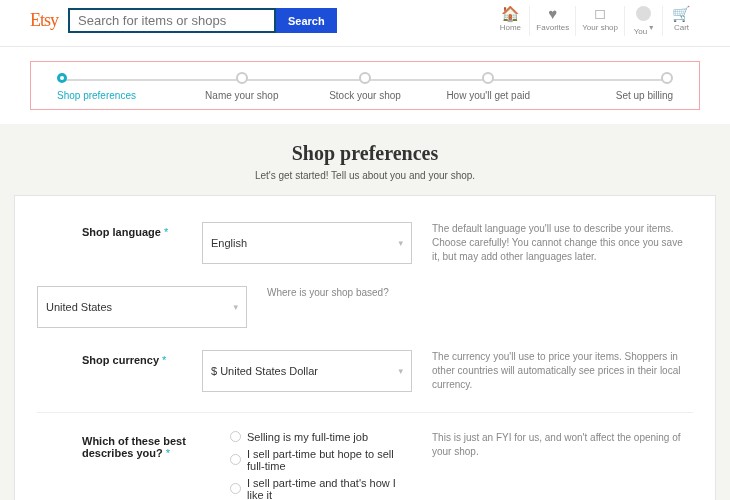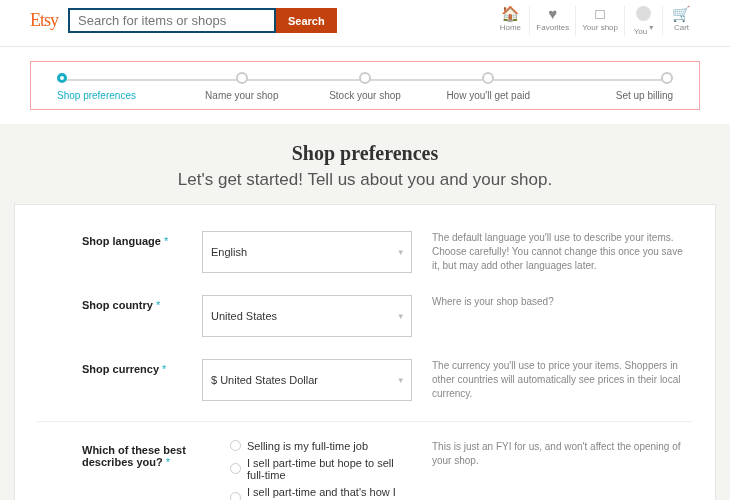--- a/index.html
+++ b/index.html
@@ -3,21 +3,21 @@
   <meta charset="utf-8">
   <style>
     * { box-sizing: border-box; margin: 0; padding: 0; }
     body { font-family: Arial, Helvetica, sans-serif; font-size: 12px; color: #333; background: #fff; width: 730px; }
     
     
     .header { display: flex; align-items: center; padding: 6px 30px 10px 30px; border-bottom: 1px solid #e8e8e8; }
     .logo { font-family: Georgia, serif; color: #f1641e; font-size: 18px; font-weight: 500; letter-spacing: -1px; margin-right: 10px; }
     .search-wrap { display: flex; }
     .search-input { width: 208px; height: 25px; border: 2px solid #0c4a6e; padding: 0 8px; font-size: 13px; color: #999; outline: none; }
-    .search-btn { background: #c2410c; color: #fff; border: none; height: 25px; padding: 0 12px; font-size: 11px; font-weight: bold; cursor: pointer; }
+    .search-btn { background: #1d4ed8; color: #fff; border: none; height: 25px; padding: 0 12px; font-size: 11px; font-weight: bold; cursor: pointer; }
     .nav-icons { margin-left: auto; display: flex; }
     .nav-item { text-align: center; padding: 0 6px; border-left: 1px solid #eee; min-width: 38px; }
     .nav-item:first-child { border-left: none; }
     .nav-icon { font-size: 15px; color: #888; line-height: 15px; height: 15px; }
     .nav-label { font-size: 8px; color: #888; margin-top: 2px; display: block;}
     .avatar-circle { width: 15px; height: 15px; border-radius: 50%; background: #ddd; display: inline-block; }
     .chevron { font-size: 8px; color:#999; vertical-align: super;}
     
     
     .stepper-wrap { padding: 14px 30px; }
@@ -32,21 +32,21 @@
     .line { position: absolute; top: 7px; left: 6px; right: 6px; height: 2px; background: #d9d9d9; z-index: 1; }
     .labels-row { display:flex; justify-content: space-between; margin-top: 6px;}
     .step-label { font-size: 10px; color: #666; text-align:center; flex:1;}
     .step-label:first-child{ text-align:left;}
     .step-label:last-child{ text-align:right;}
     .step-label.active { color: #18aec5; font-weight: 500; }
     
     
     .content-wrap { background: #f4f4f0; padding: 18px 14px 14px 14px; }
     .page-title { font-family: Georgia, serif; font-size: 20px; font-weight: bold; text-align: center; color: #333; }
-    .page-sub { text-align: center; font-size: 17px; color: #555; margin: 5px 0 14px; }
+    .page-sub { text-align: center; font-size: 10px; color: #555; margin: 5px 0 14px; }
     
     .panel { background: #fff; border: 1px solid #e5e5e5; padding: 26px 22px 10px 22px; }
     
     .row { display: flex; margin-bottom: 22px; }
     .row.divider { border-top: 1px solid #eee; padding-top: 18px; margin-top:-2px;}
     .col-label { width: 120px; font-size: 11px; font-weight: bold; color: #222; padding-top: 4px; margin-left: 45px;}
     .asterisk { color: #18aec5; font-weight: normal; }
     .col-field { width: 230px; padding-right: 20px;}
     .select-box { border: 1px solid #ccc; height: 42px; display: flex; align-items: center; justify-content: space-between; padding: 0 8px; font-size: 11px; color: #333; background: #fff; cursor: pointer;}
     .select-box .chev { color:#bbb; font-size:9px;}
@@ -132,21 +132,20 @@
       <div class="col-field">
         <div class="select-box">
           <span>English</span>
           <span class="chev">▾</span>
         </div>
       </div>
       <div class="col-help">The default language you'll use to describe your items. Choose carefully! You cannot change this once you save it, but may add other languages later.</div>
     </div>
 
     <div class="row">
-      <div class="col-label"><span>Shop country</span> <span class="asterisk">*</span></div>
       <div class="col-field">
         <div class="select-box">
           <span>United States</span>
           <span class="chev">▾</span>
         </div>
       </div>
       <div class="col-help">Where is your shop based?</div>
     </div>
 
     <div class="row">

